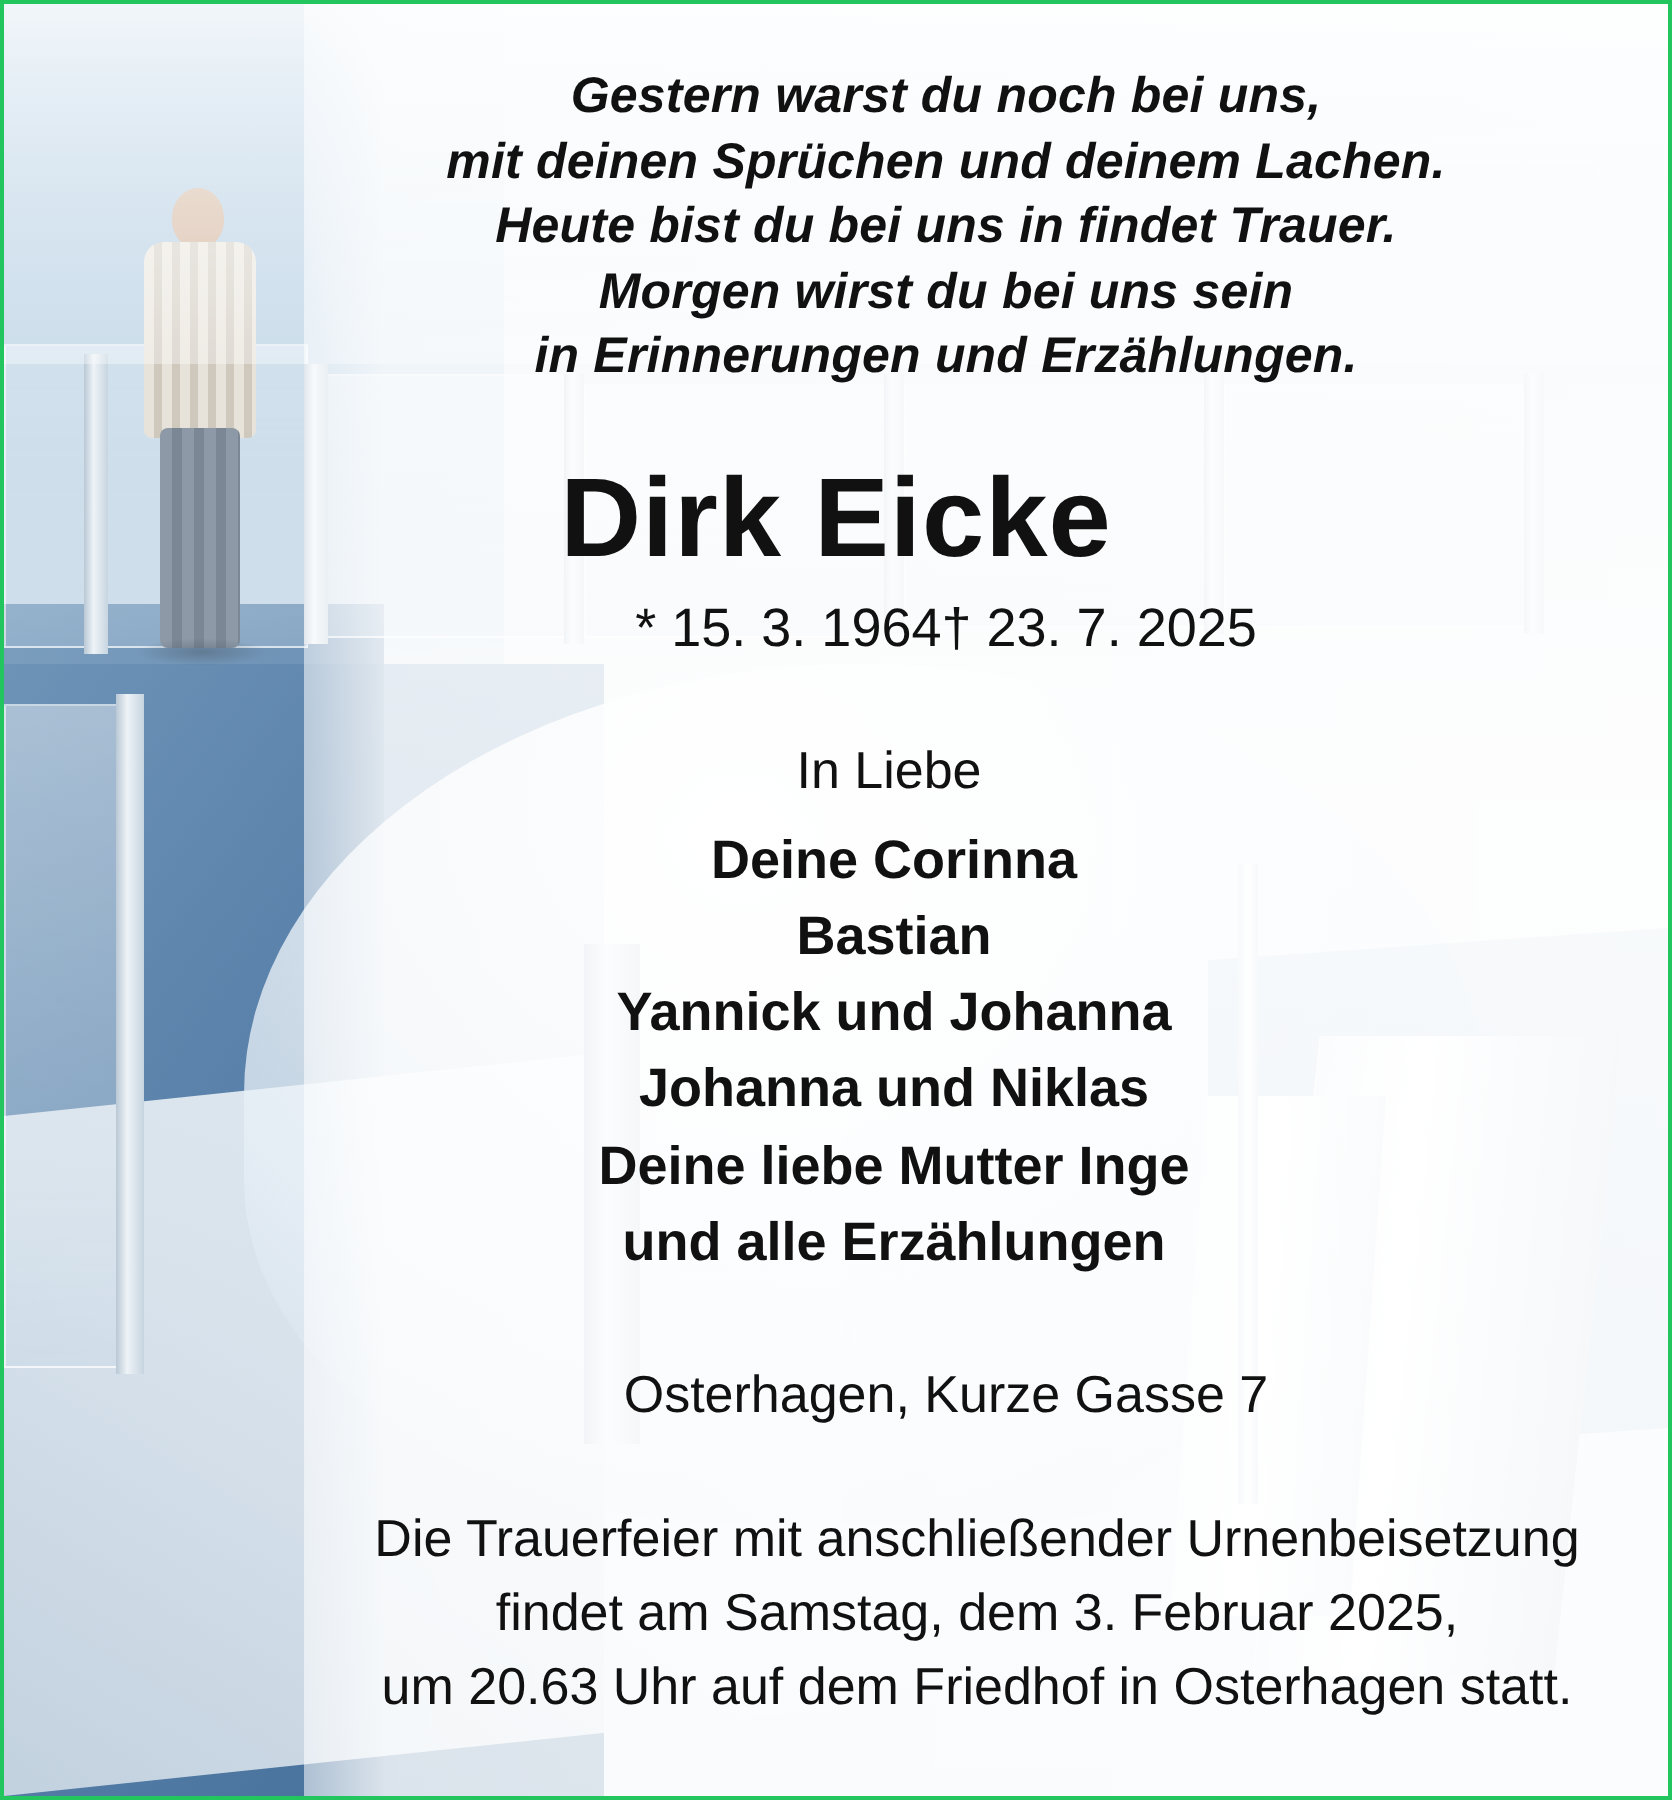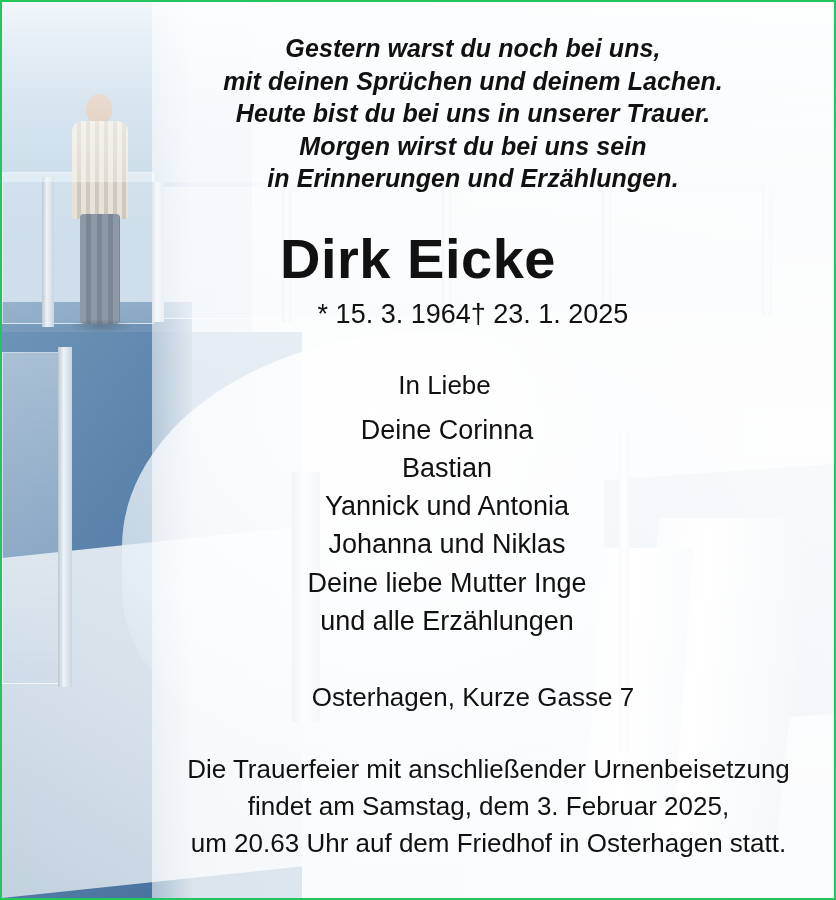--- a/index.html
+++ b/index.html
@@ -192,21 +192,21 @@
   }
   .in-liebe {
     margin-top: 40px;
     margin-left: 53px;
     font-size: 26px;
   }
   .family {
     margin-top: 10px;
     margin-left: 58px;
     font-size: 27px;
-    font-weight: 400;
+    font-weight: 700;
     line-height: 1.42;
   }
   .address {
     margin-top: 42px;
     margin-left: 110px;
     font-size: 26px;
   }
   .service {
     margin-top: 38px;
     margin-left: 110px;
@@ -262,38 +262,38 @@
 
     <div class="scrim"></div>
     <div class="scrim-top"></div>
   </div>
 
   <div class="content">
 
     <div class="poem">
       <div>Gestern warst du noch bei uns,</div>
       <div>mit deinen Sprüchen und deinem Lachen.</div>
-      <div>Heute bist du bei uns in unserer Trauer.</div>
+      <div>Heute bist du bei uns in findet Trauer.</div>
       <div>Morgen wirst du bei uns sein</div>
       <div>in Erinnerungen und Erzählungen.</div>
     </div>
 
     <div class="name">Dirk Eicke</div>
 
     <div class="dates">
       <span>* 15. 3. 1964</span>
-      <span>† 23. 1. 2025</span>
+      <span>† 23. 7. 2025</span>
     </div>
 
     <div class="in-liebe">In Liebe</div>
 
     <div class="family">
       <div>Deine Corinna</div>
       <div>Bastian</div>
-      <div>Yannick und Antonia</div>
+      <div>Yannick und Johanna</div>
       <div>Johanna und Niklas</div>
       <div>Deine liebe Mutter Inge</div>
       <div>und alle Erzählungen</div>
     </div>
 
     <div class="address">Osterhagen, Kurze Gasse 7</div>
 
     <div class="service">
       <div>Die Trauerfeier mit anschließender Urnenbeisetzung</div>
       <div>findet am Samstag, dem 3. Februar 2025,</div>

